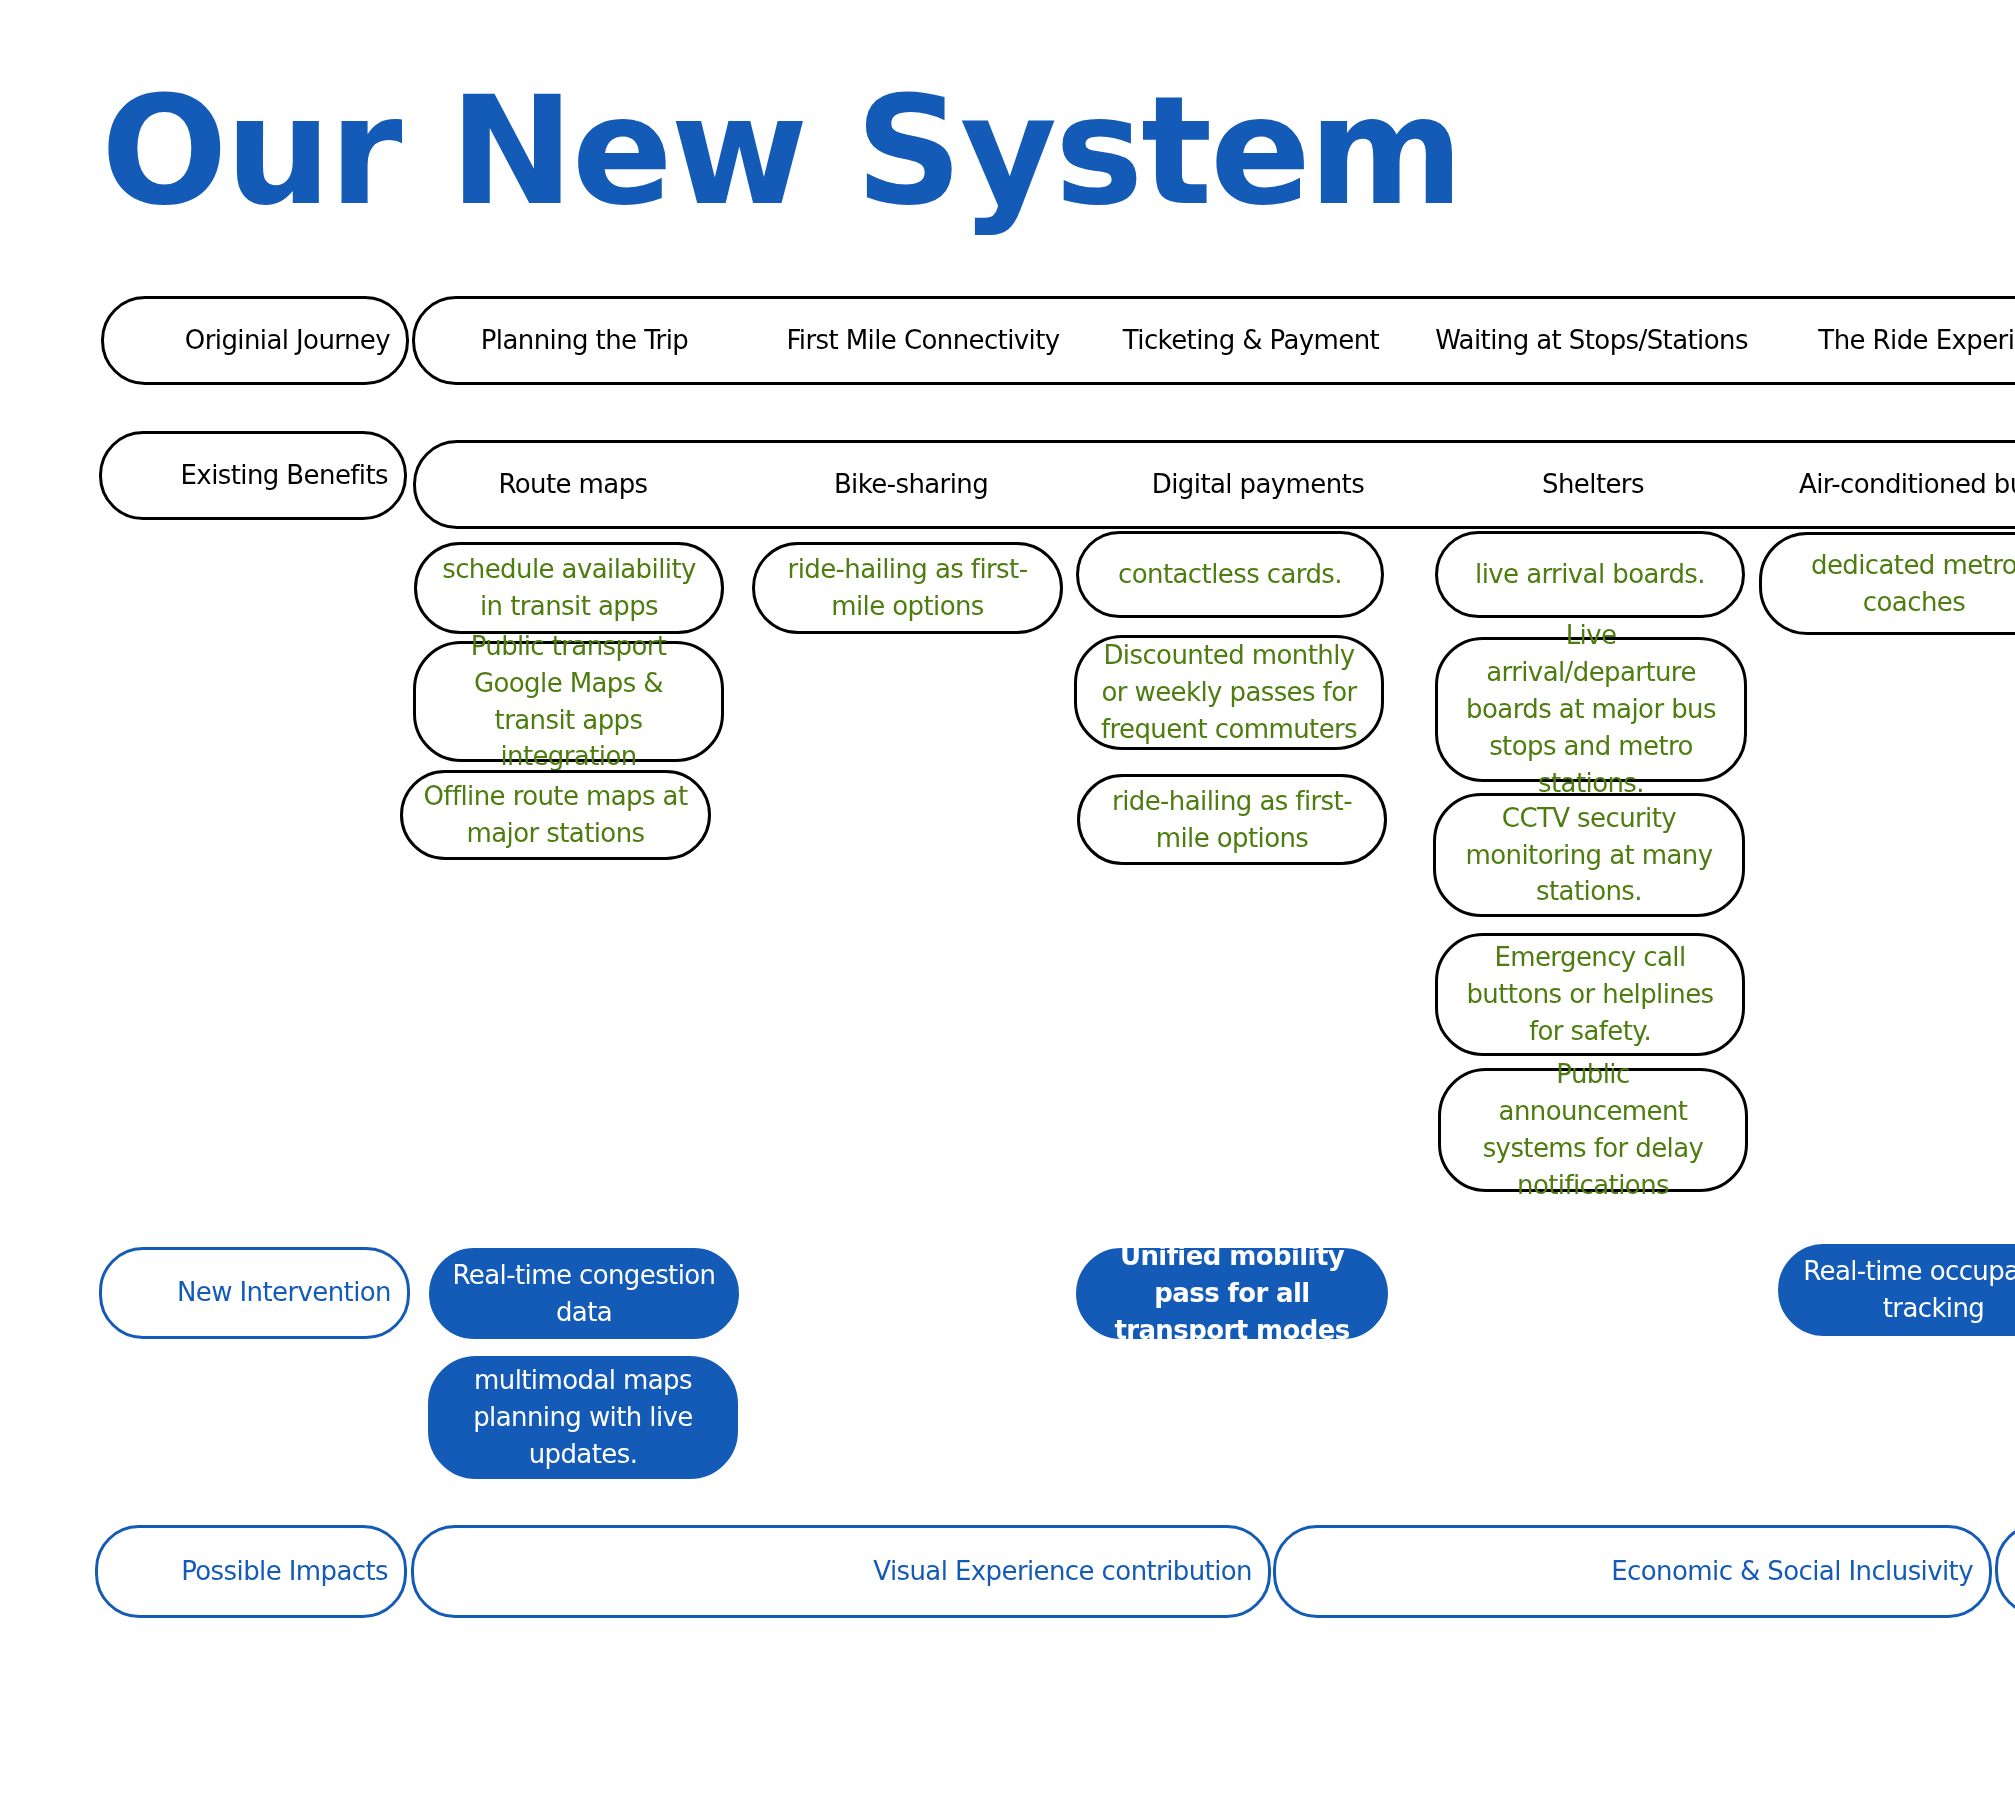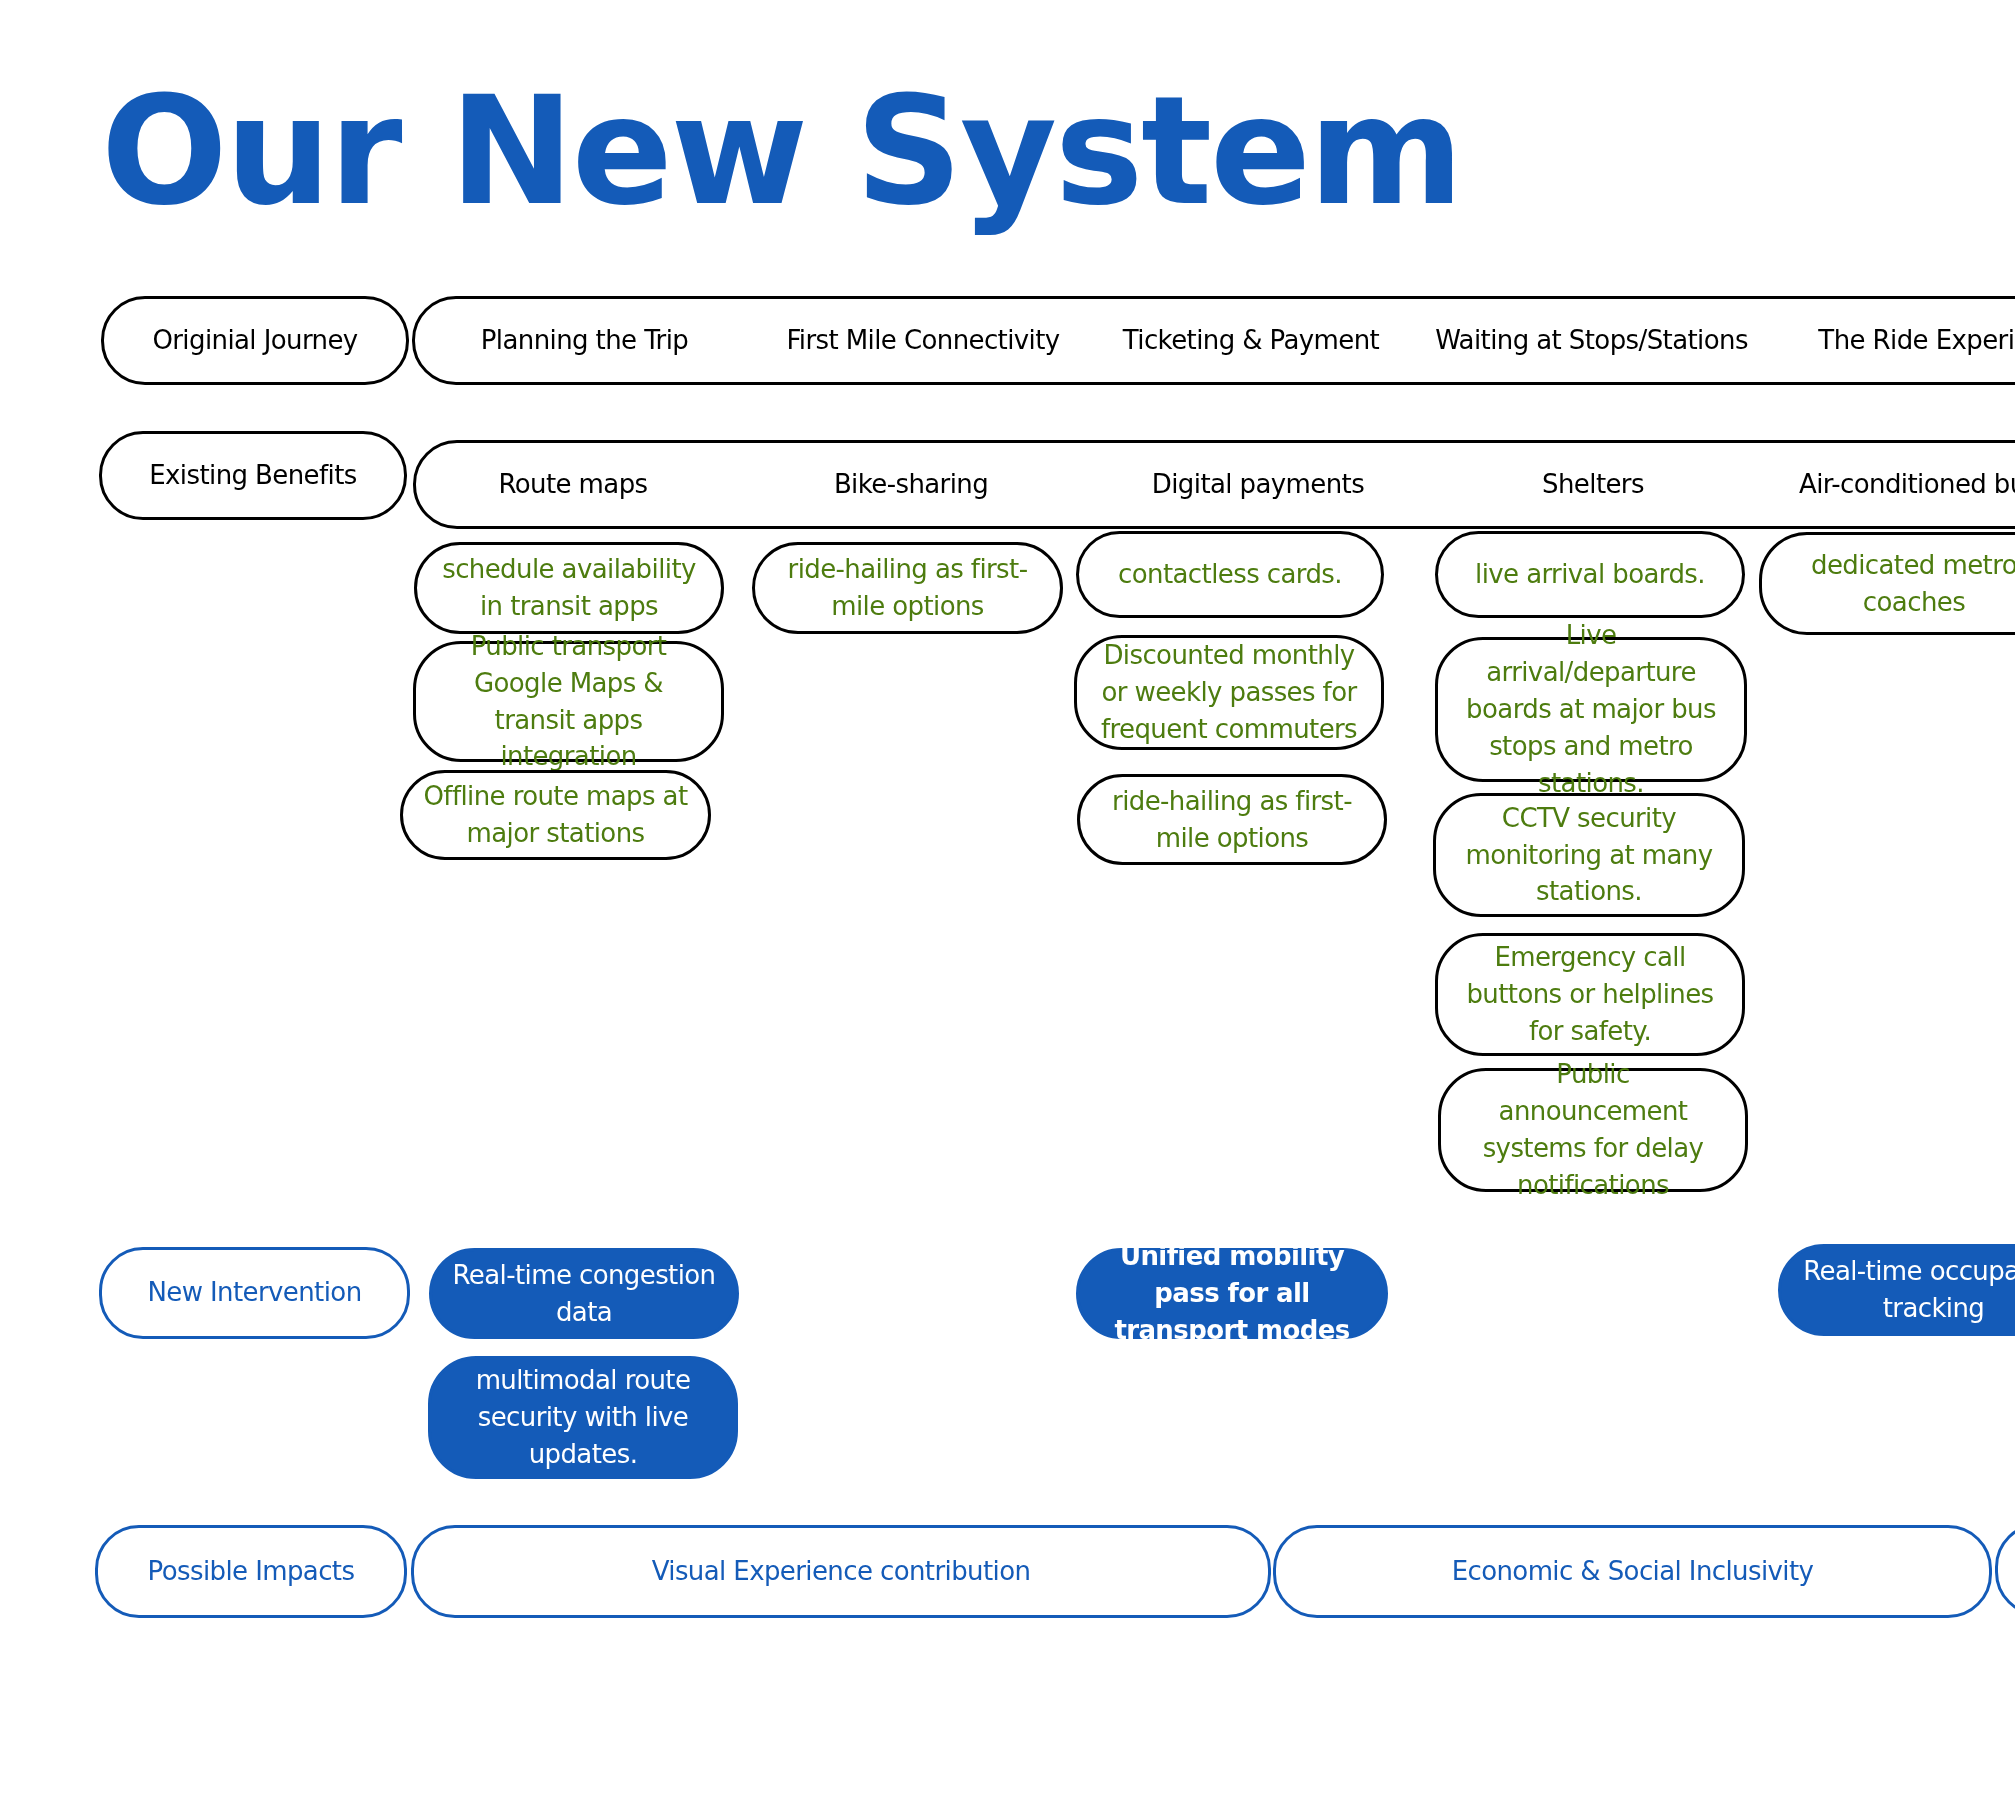--- a/index.html
+++ b/index.html
@@ -1,18 +1,18 @@
 <!DOCTYPE html>
 <html style="font-size:6.4px"><head>
 <meta charset="utf-8">
 <style>
   html,body{margin:0;padding:0;background:#ffffff;}
   body{width:3224px;height:1814px;position:relative;overflow:hidden;font-family:"DejaVu Sans","Liberation Sans",sans-serif;}
   .title{position:absolute;left:101px;top:77px;font-family:"DejaVu Sans","Liberation Sans",sans-serif;font-weight:bold;font-size:149px;color:#145bb8;letter-spacing:-2.4px;line-height:1;}
-  .pill{position:absolute;box-sizing:border-box;border:3.6px solid #000;border-radius:44px;background:#fff;display:flex;align-items:center;justify-content:center;text-align:center;color:#000;font-size:26px;line-height:1.38;letter-spacing:-0.6px;padding:0 16px;}
+  .pill{position:absolute;box-sizing:border-box;border:3.6px solid #000;border-radius:44px;background:#fff;display:flex;align-items:center;justify-content:flex-end;text-align:center;color:#000;font-size:26px;line-height:1.38;letter-spacing:-0.6px;padding:0 16px;}
   .pill.blue-outline{border-color:#145bb8;color:#145bb8;}
   .pill.wide{justify-content:flex-start;padding:0;}
   .seg{position:absolute;top:0;height:100%;display:flex;align-items:center;justify-content:center;text-align:center;font-size:26px;letter-spacing:-0.6px;line-height:1.38;}
   .card{position:absolute;box-sizing:border-box;border:3.6px solid #000;border-radius:48px;background:#fff;display:flex;align-items:center;justify-content:center;text-align:center;color:#4d7c0f;font-size:26px;line-height:1.42;letter-spacing:-0.6px;padding:0 20px;}
   .card.blue{background:#145bb8;border-color:#145bb8;color:#fff;}
 </style>
 </head>
 <body>
 
 <div class="title">Our New System</div>
@@ -56,21 +56,21 @@
 <div class="card" style="left:1433px;top:793px;width:312px;height:124px;">CCTV security monitoring at many stations.</div>
 <div class="card" style="left:1435px;top:933px;width:310px;height:123px;">Emergency call buttons or helplines for safety.</div>
 <div class="card" style="left:1438px;top:1068px;width:310px;height:124px;">Public announcement systems for delay notifications</div>
 
 <div class="card" style="left:1759px;top:532px;width:310px;height:103px;">dedicated metro coaches</div>
 
 <div class="pill blue-outline" style="left:99px;top:1247px;width:311px;height:92px;">
   <span>New Intervention</span>
 </div>
 <div class="card blue" style="left:429px;top:1248px;width:310px;height:91px;">Real-time congestion data</div>
-<div class="card blue" style="left:428px;top:1356px;width:310px;height:123px;">multimodal route security with live updates.</div>
+<div class="card blue" style="left:428px;top:1356px;width:310px;height:123px;">multimodal maps planning with live updates.</div>
 <div class="card blue" style="left:1076px;top:1248px;width:312px;height:91px;font-weight:bold;">Unified mobility pass for all transport modes</div>
 <div class="card blue" style="left:1778px;top:1244px;width:311px;height:92px;">Real-time occupancy tracking</div>
 
 <div class="pill blue-outline" style="left:95px;top:1525px;width:312px;height:93px;">
   <span>Possible Impacts</span>
 </div>
 <div class="pill blue-outline" style="left:411px;top:1525px;width:860px;height:93px;">
   <span>Visual Experience contribution</span>
 </div>
 <div class="pill blue-outline" style="left:1273px;top:1525px;width:719px;height:93px;">

